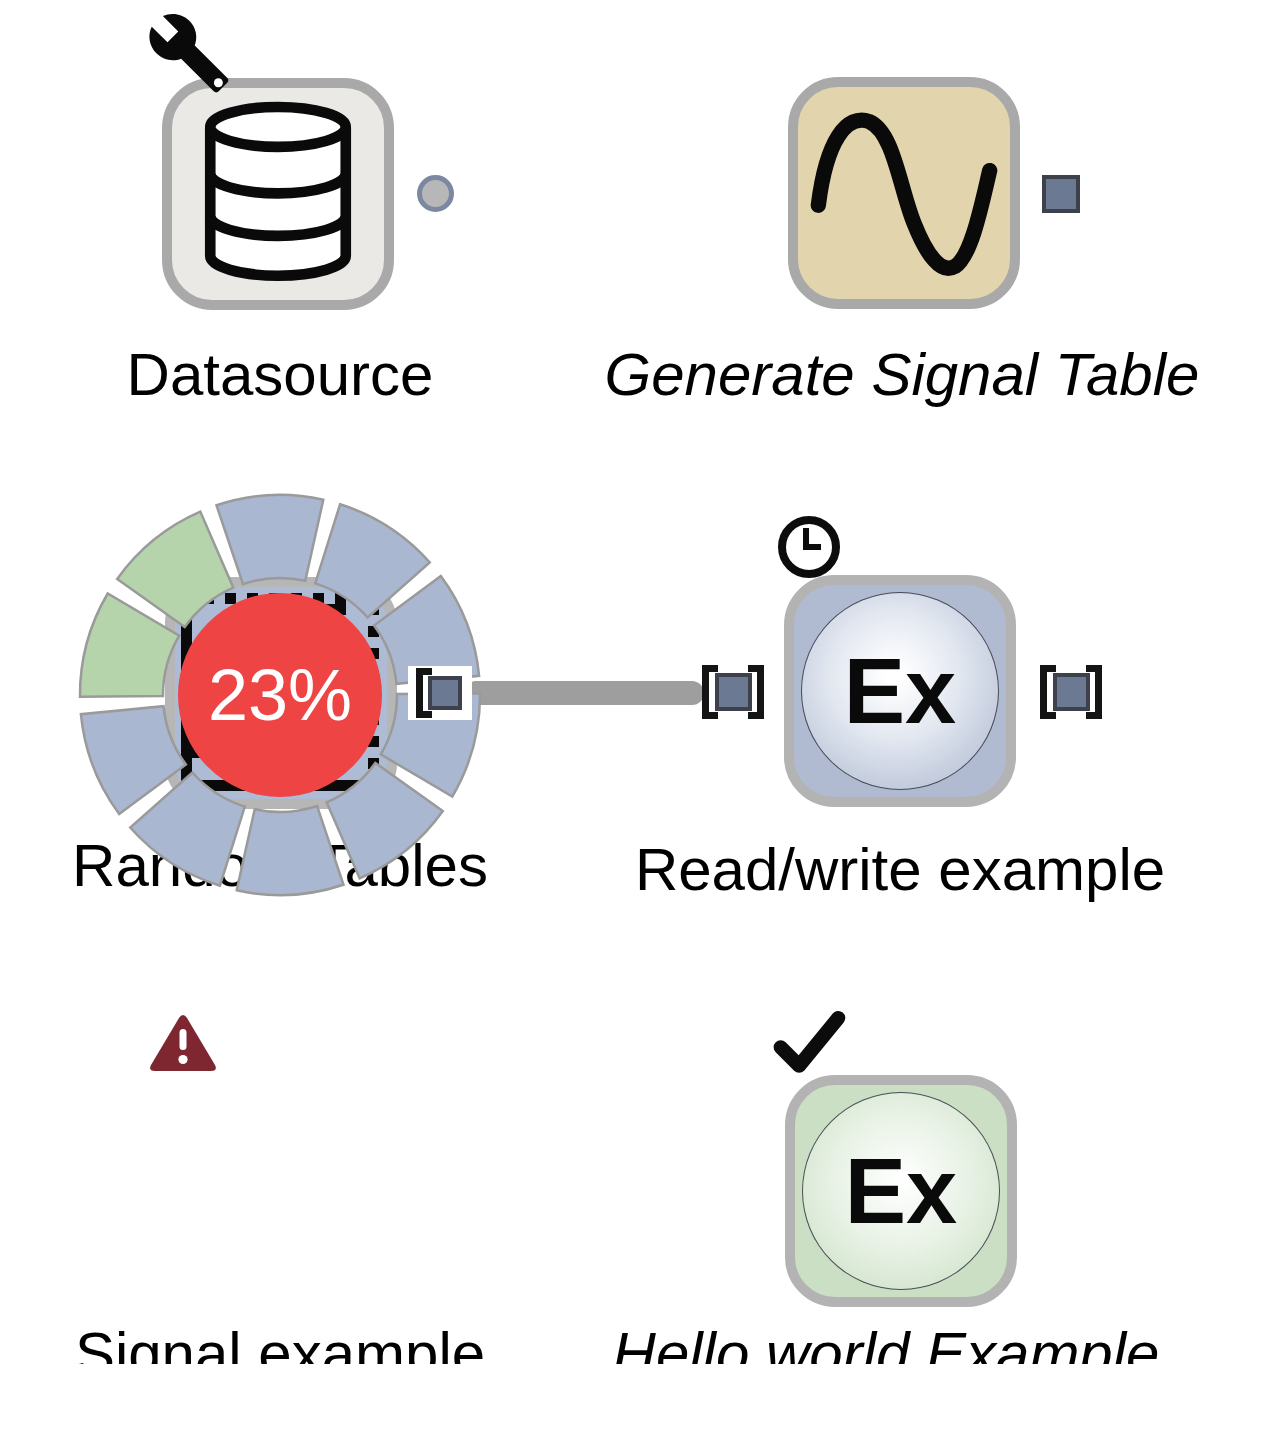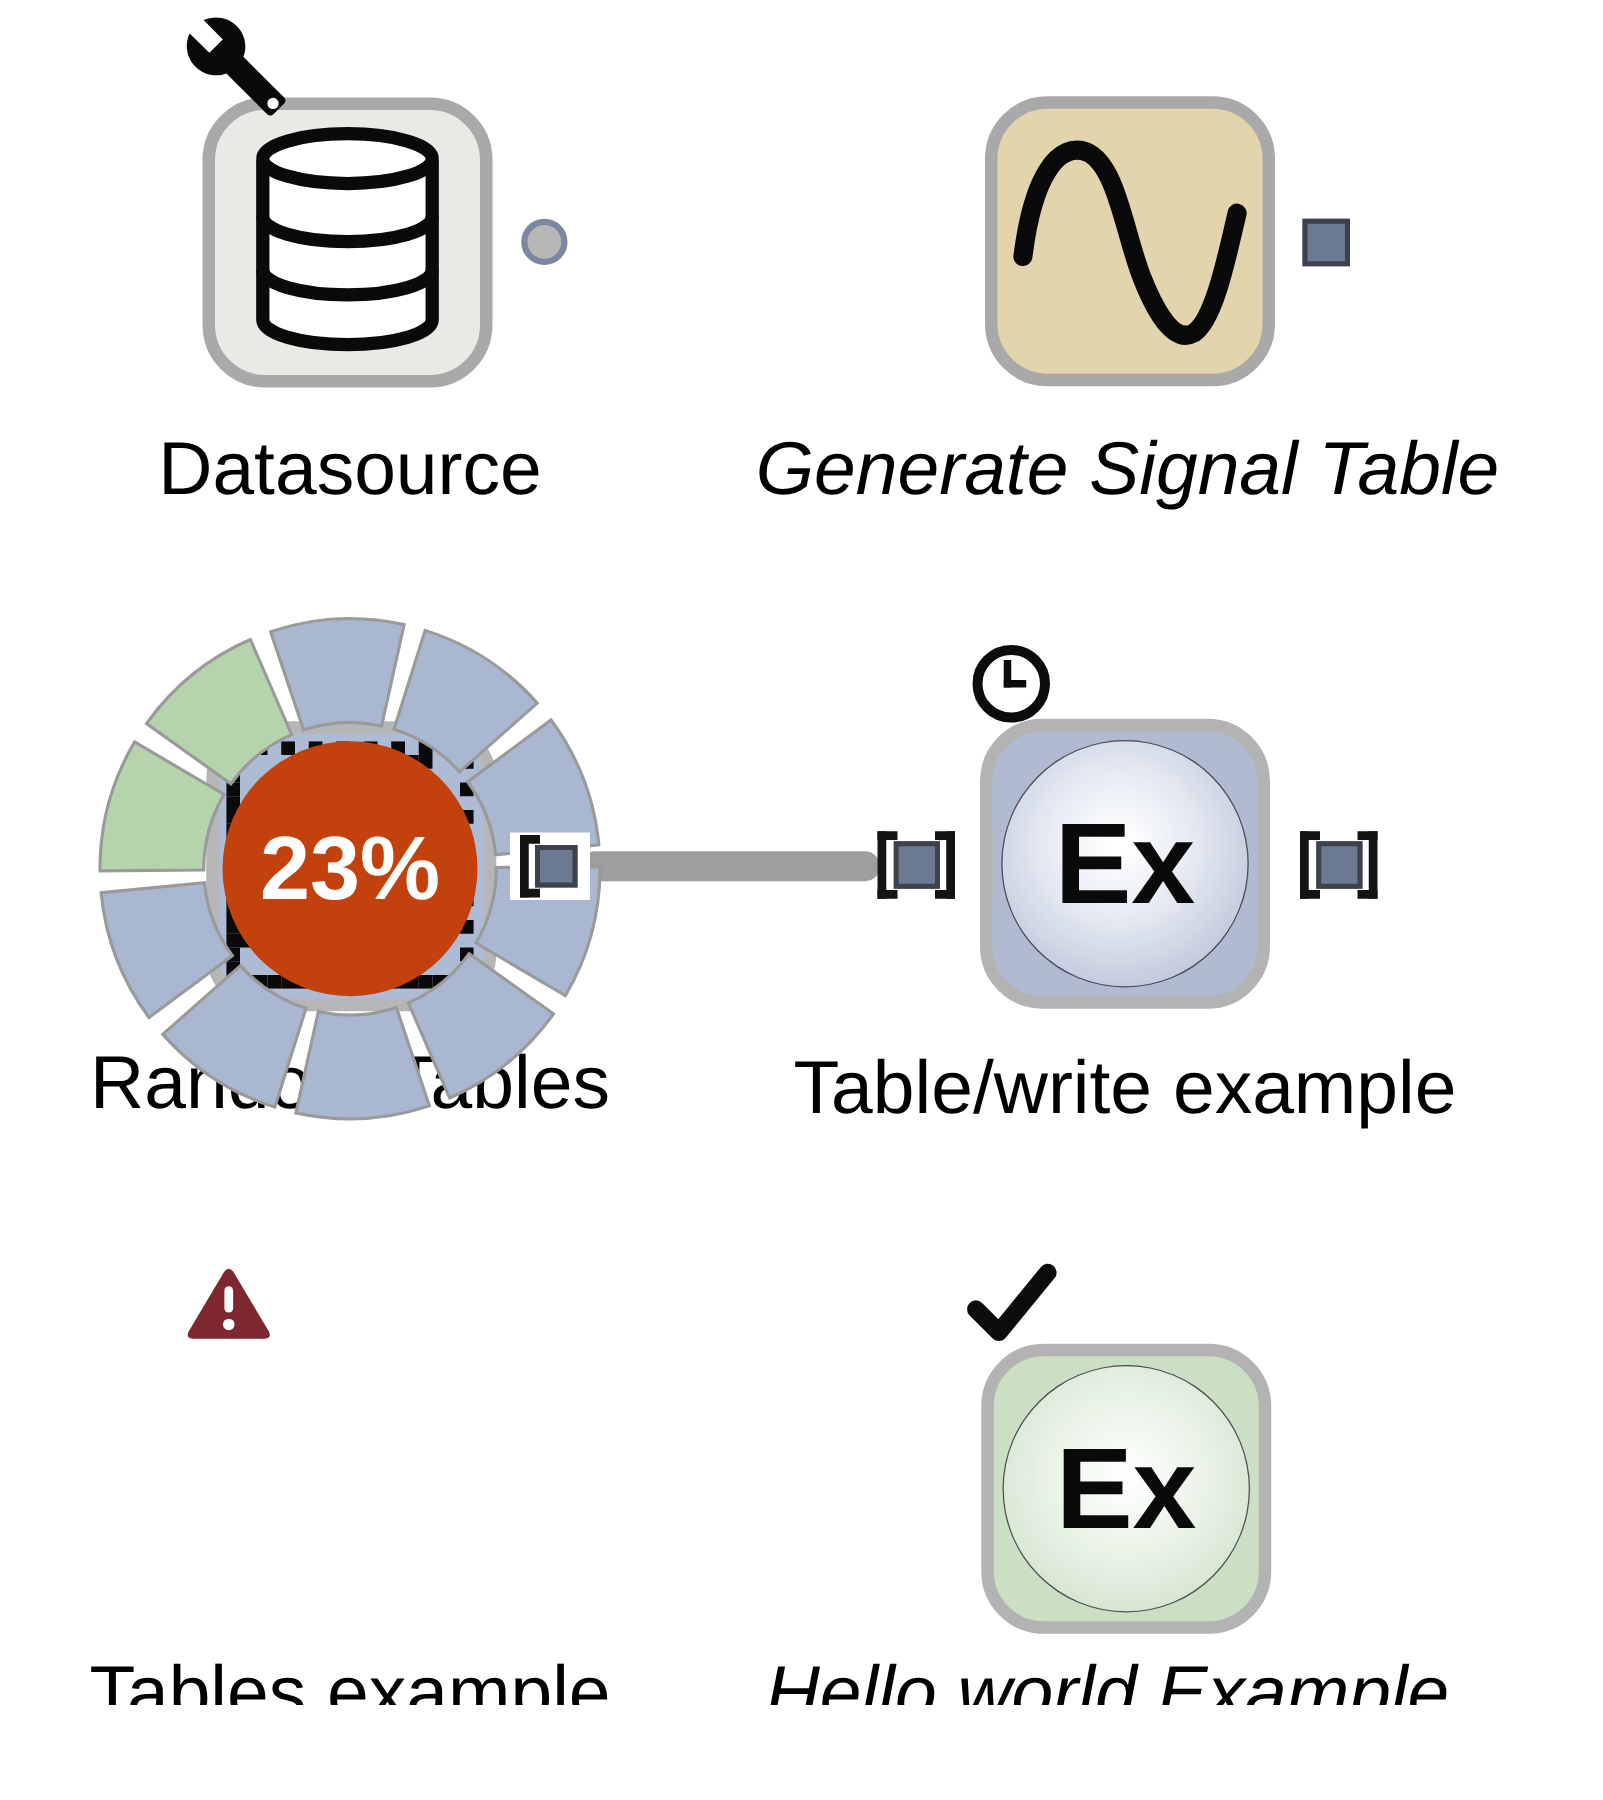--- a/index.html
+++ b/index.html
@@ -77,22 +77,22 @@
 </head>
 <body>
 
 <div id="canvas">
 
   <div id="connection" style="background-color: rgb(158, 158, 158);"></div>
 
   <div class="lbl" id="lbl-datasource">Datasource</div>
   <div class="lbl" id="lbl-generate">Generate Signal Table</div>
   <div class="lbl" id="lbl-random">Random Tables</div>
-  <div class="lbl" id="lbl-readwrite">Table/write example</div>
-  <div class="lbl" id="lbl-error">Tables example</div>
+  <div class="lbl" id="lbl-readwrite">Read/write example</div>
+  <div class="lbl" id="lbl-error">Signal example</div>
   <div class="lbl" id="lbl-hello">Hello world Example</div>
 
   <div class="node" id="node-datasource" style="background-color: rgb(235, 233, 229); border-color: rgb(169, 169, 169);">
     <svg class="icon-svg" id="db-icon" width="160" height="186" viewBox="0 0 120 140">
       <path d="M9,22 L9,118 A51,15 0 0 0 111,118 L111,22" fill="#ffffff" stroke="#0a0a0a" stroke-width="8"></path>
       <path d="M9,56 A51,15 0 0 0 111,56" fill="none" stroke="#0a0a0a" stroke-width="8"></path>
       <path d="M9,88 A51,15 0 0 0 111,88" fill="none" stroke="#0a0a0a" stroke-width="8"></path>
       <ellipse cx="60" cy="21" rx="51" ry="15" fill="#ffffff" stroke="#0a0a0a" stroke-width="8"></ellipse>
     </svg>
   </div>
@@ -253,21 +253,21 @@
       <path d="M 47.2 93.9 A 200 200 0 0 1 130.3 26.6 L 163.3 102.7 A 117 117 0 0 0 114.7 142.1 Z" fill="#b6d4ac" stroke="#9a9a9a" stroke-width="2.5"></path>
       <path d="M 146.5 20.3 A 200 200 0 0 1 253.3 14.7 L 235.3 95.8 A 117 117 0 0 0 172.9 99.0 Z" fill="#a9b7d1" stroke="#9a9a9a" stroke-width="2.5"></path>
       <path d="M 270.1 19.3 A 200 200 0 0 1 359.8 77.5 L 297.6 132.5 A 117 117 0 0 0 245.2 98.4 Z" fill="#a9b7d1" stroke="#9a9a9a" stroke-width="2.5"></path>
       <path d="M 370.8 91.0 A 200 200 0 0 1 409.1 190.8 L 326.5 198.8 A 117 117 0 0 0 304.1 140.4 Z" fill="#a9b7d1" stroke="#9a9a9a" stroke-width="2.5"></path>
       <path d="M 410.0 208.3 A 200 200 0 0 1 382.3 311.5 L 310.8 269.4 A 117 117 0 0 0 327.0 209.0 Z" fill="#a9b7d1" stroke="#9a9a9a" stroke-width="2.5"></path>
       <path d="M 372.8 326.1 A 200 200 0 0 1 289.7 393.4 L 256.7 317.3 A 117 117 0 0 0 305.3 277.9 Z" fill="#a9b7d1" stroke="#9a9a9a" stroke-width="2.5"></path>
       <path d="M 273.5 399.7 A 200 200 0 0 1 166.7 405.3 L 184.7 324.2 A 117 117 0 0 0 247.1 321.0 Z" fill="#a9b7d1" stroke="#9a9a9a" stroke-width="2.5"></path>
       <path d="M 149.9 400.7 A 200 200 0 0 1 60.2 342.5 L 122.4 287.5 A 117 117 0 0 0 174.8 321.6 Z" fill="#a9b7d1" stroke="#9a9a9a" stroke-width="2.5"></path>
       <path d="M 49.2 329.0 A 200 200 0 0 1 10.9 229.2 L 93.5 221.2 A 117 117 0 0 0 115.9 279.6 Z" fill="#a9b7d1" stroke="#9a9a9a" stroke-width="2.5"></path>
     </svg>
-  <div id="progress-overlay" style="background-color: #c2410c; font-weight: bold;">
+  <div id="progress-overlay" style="background-color: #ef4444;">
     <span>23%</span>
   </div>
   <div class="bport" id="port-random-out">
     <div class="plate"></div>
     <div class="bracket l" style="border-color: rgb(20, 20, 20);"></div>
     <div class="sq" style="background-color: rgb(107, 121, 146); border-color: rgb(61, 65, 75);"></div>
   </div>
 
   <div class="node" id="node-readwrite" style="background-color: rgb(176, 187, 209); border-color: rgb(179, 179, 179);">
     <div class="node-circle">

